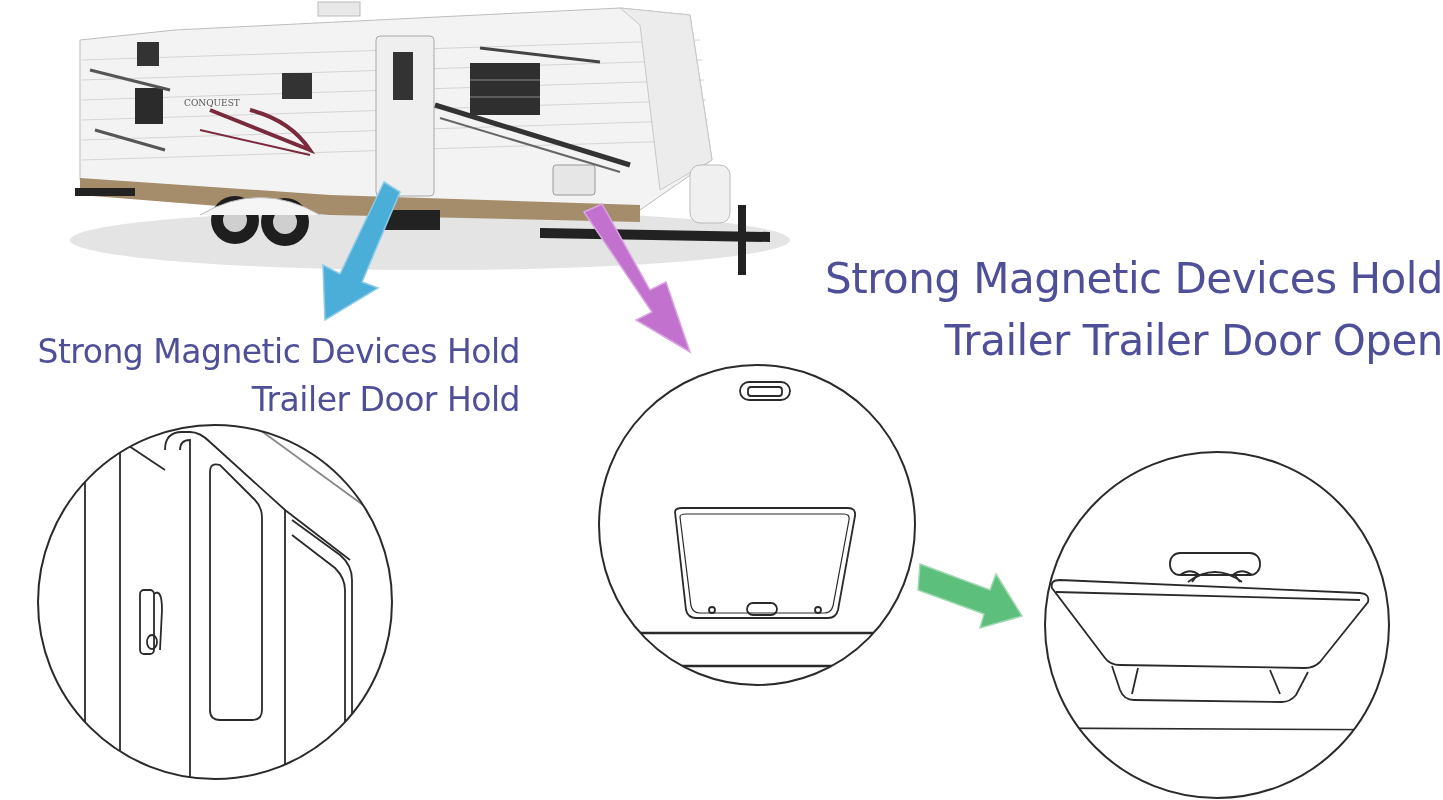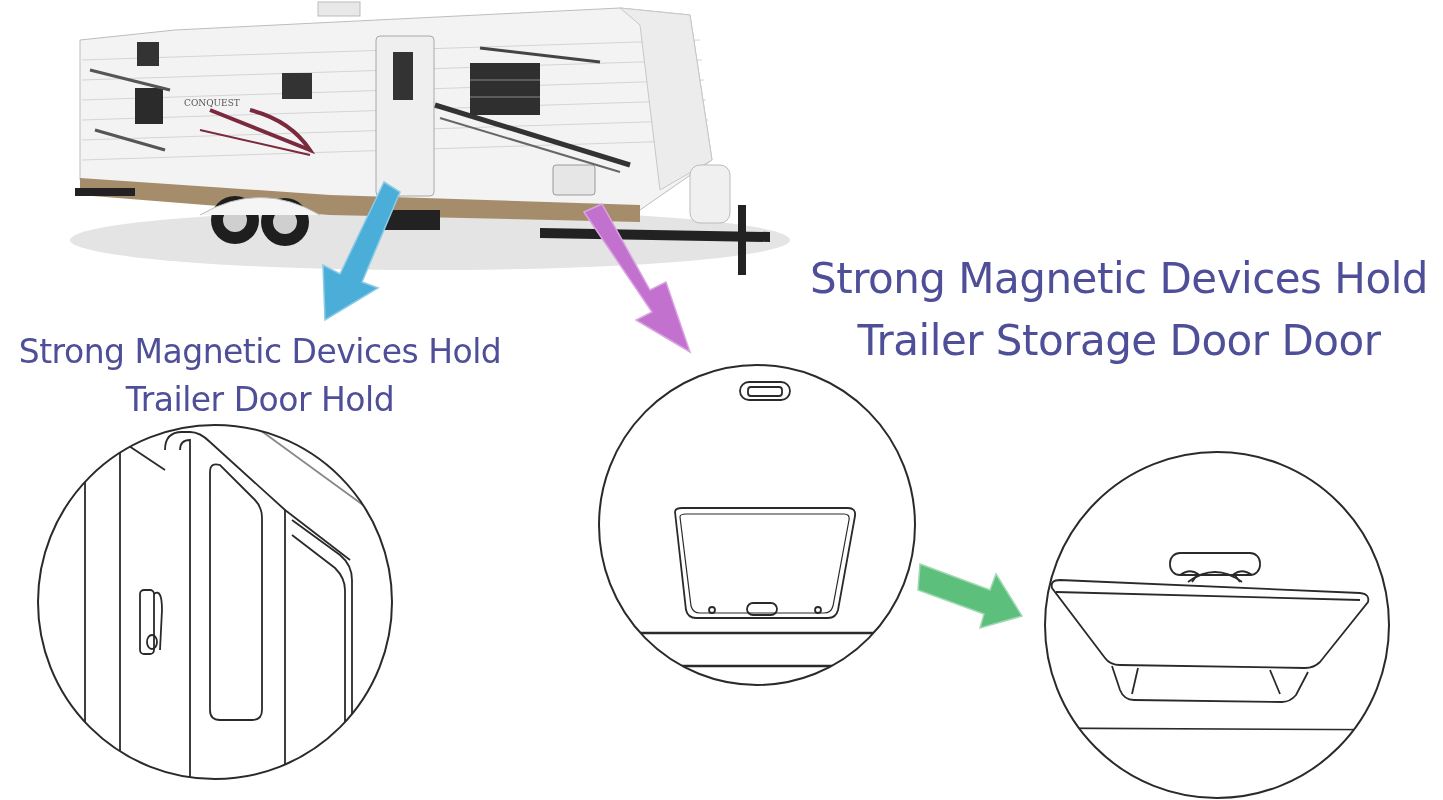--- a/index.html
+++ b/index.html
@@ -1,18 +1,18 @@
 <!DOCTYPE html>
 <html><head>
   <meta charset="utf-8">
   <style>
     html, body { margin:0; padding:0; background:#ffffff; }
     body { width:1443px; height:800px; position:relative; overflow:hidden; font-family:"DejaVu Sans", sans-serif; }
     .abs { position:absolute; }
-    .caption { color:#4f4f99; font-family:"DejaVu Sans", sans-serif; text-align:center; white-space:nowrap; letter-spacing:-0.5px; }
+    .caption { color:#4f4f99; font-family:"DejaVu Sans", sans-serif; text-align:right; white-space:nowrap; letter-spacing:-0.5px; }
     .caption-left { left:0; top:328px; width:520px; font-size:33px; line-height:48px; }
     .caption-right { left:795px; top:248px; width:648px; font-size:42px; line-height:62px; }
     svg { position:absolute; overflow:visible; }
   </style>
 </head>
 <body>
 
 <svg width="800" height="300" style="left:0;top:0;" viewBox="0 0 800 300">
 
   <ellipse cx="430" cy="240" rx="360" ry="30" fill="#e4e4e4"></ellipse>
@@ -78,21 +78,21 @@
 <svg width="140" height="90" style="left:900px;top:550px;" viewBox="0 0 140 90">
   <polygon points="20,14 90,40 96,24 122,66 80,78 84,64 18,40" fill="#5cbf7c" stroke="#9fd8b1" stroke-width="1.5"></polygon>
 </svg>
 
 <div class="abs caption caption-left">
   <div>Strong Magnetic Devices Hold</div>
   <div>Trailer Door Hold</div>
 </div>
 <div class="abs caption caption-right">
   <div>Strong Magnetic Devices Hold</div>
-  <div>Trailer Storage Door Door</div>
+  <div>Trailer Trailer Door Open</div>
 </div>
 
 <svg width="370" height="390" style="left:30px;top:410px;" viewBox="0 0 370 390">
   <defs>
       <clipPath id="c1">
         <circle cx="185" cy="192" r="177"></circle>
       </clipPath>
     </defs>
   <g clip-path="url(#c1)" stroke="#2a2a2a" stroke-width="1.8" fill="none">
     <line x1="55" y1="30" x2="55" y2="390"></line>

